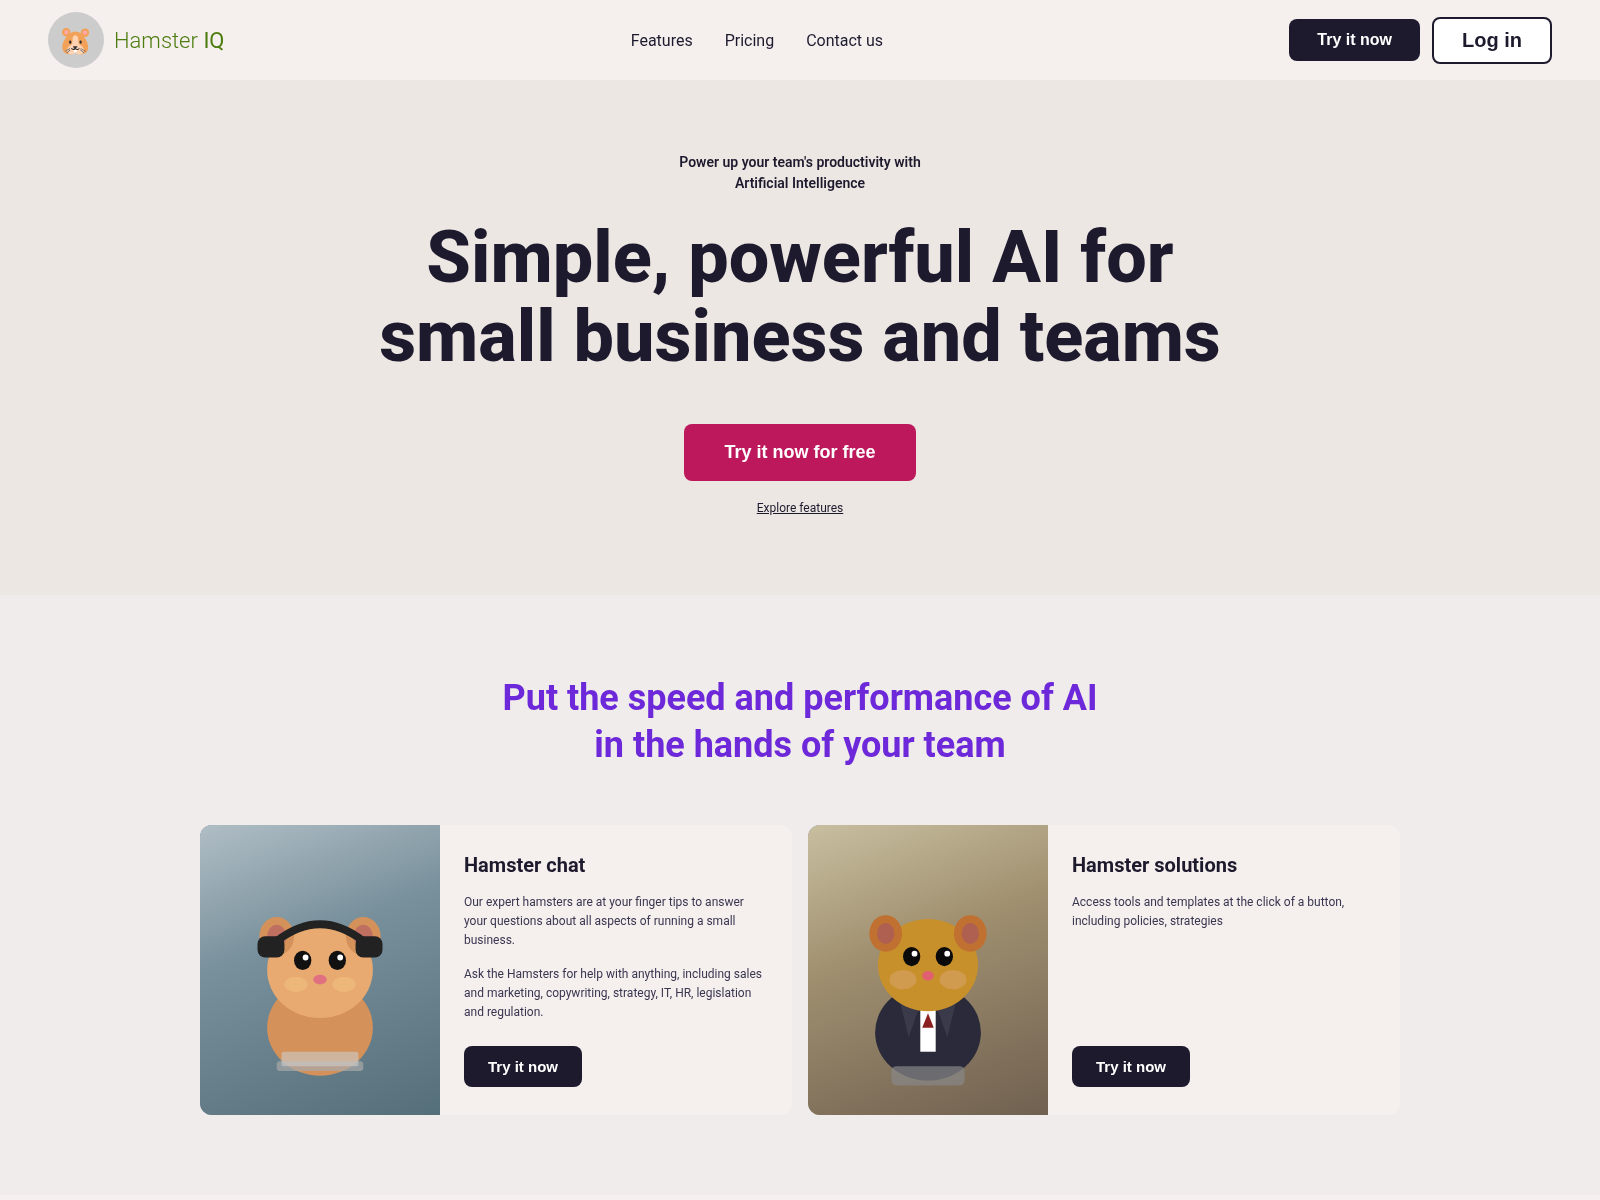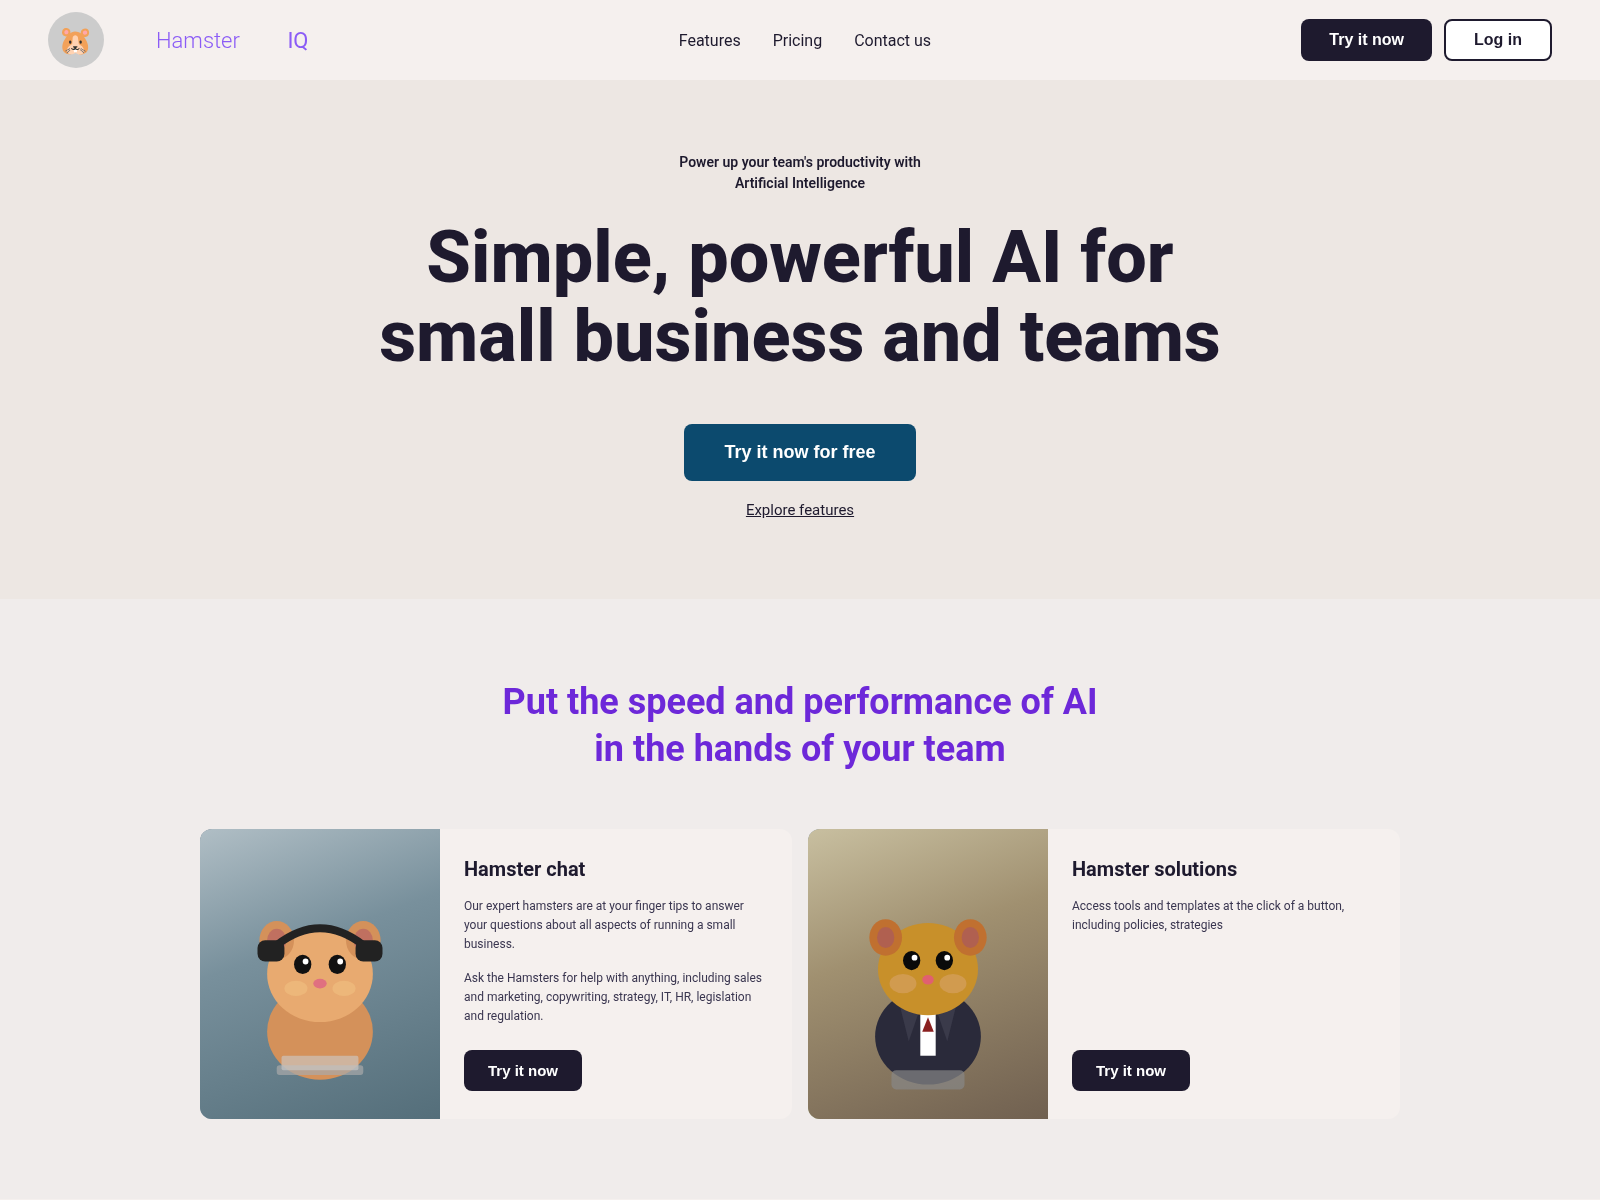--- a/index.html
+++ b/index.html
@@ -47,22 +47,21 @@
     }
 
     .logo-text {
       font-size: 22px;
       font-weight: 700;
       color: #1e1a2e;
     }
 
     .logo-text span {
       font-weight: 300;
-      color: #8b5cf6;
-      margin-left: 42px;
+      color: #4d7c0f;
     }
 
     nav {
       display: flex;
       align-items: center;
       gap: 32px;
       justify-content: flex-end;
     }
 
     .nav-link {
@@ -88,21 +87,21 @@
       font-weight: 600;
       cursor: pointer;
     }
 
     .btn-outline {
       background: #fff;
       color: #1e1a2e;
       border: 2px solid #1e1a2e;
       border-radius: 8px;
       padding: 10px 28px;
-      font-size: 16px;
+      font-size: 20px;
       font-weight: 600;
       cursor: pointer;
     }
 
     
     .hero {
       background: #ede7e3;
       text-align: center;
       padding: 72px 48px 80px;
     }
@@ -127,32 +126,32 @@
     }
 
     .hero-cta {
       display: flex;
       flex-direction: column;
       align-items: center;
       gap: 20px;
     }
 
     .btn-hero {
-      background: #0c4a6e;
+      background: #be185d;
       color: #fff;
       border: none;
       border-radius: 8px;
       padding: 18px 40px;
       font-size: 18px;
       font-weight: 600;
       cursor: pointer;
     }
 
     .hero-link {
-      font-size: 15px;
+      font-size: 12px;
       color: #1e1a2e;
       text-decoration: underline;
       cursor: pointer;
     }
 
     
     .features {
       background: #f0eceb;
       padding: 80px 48px;
     }

